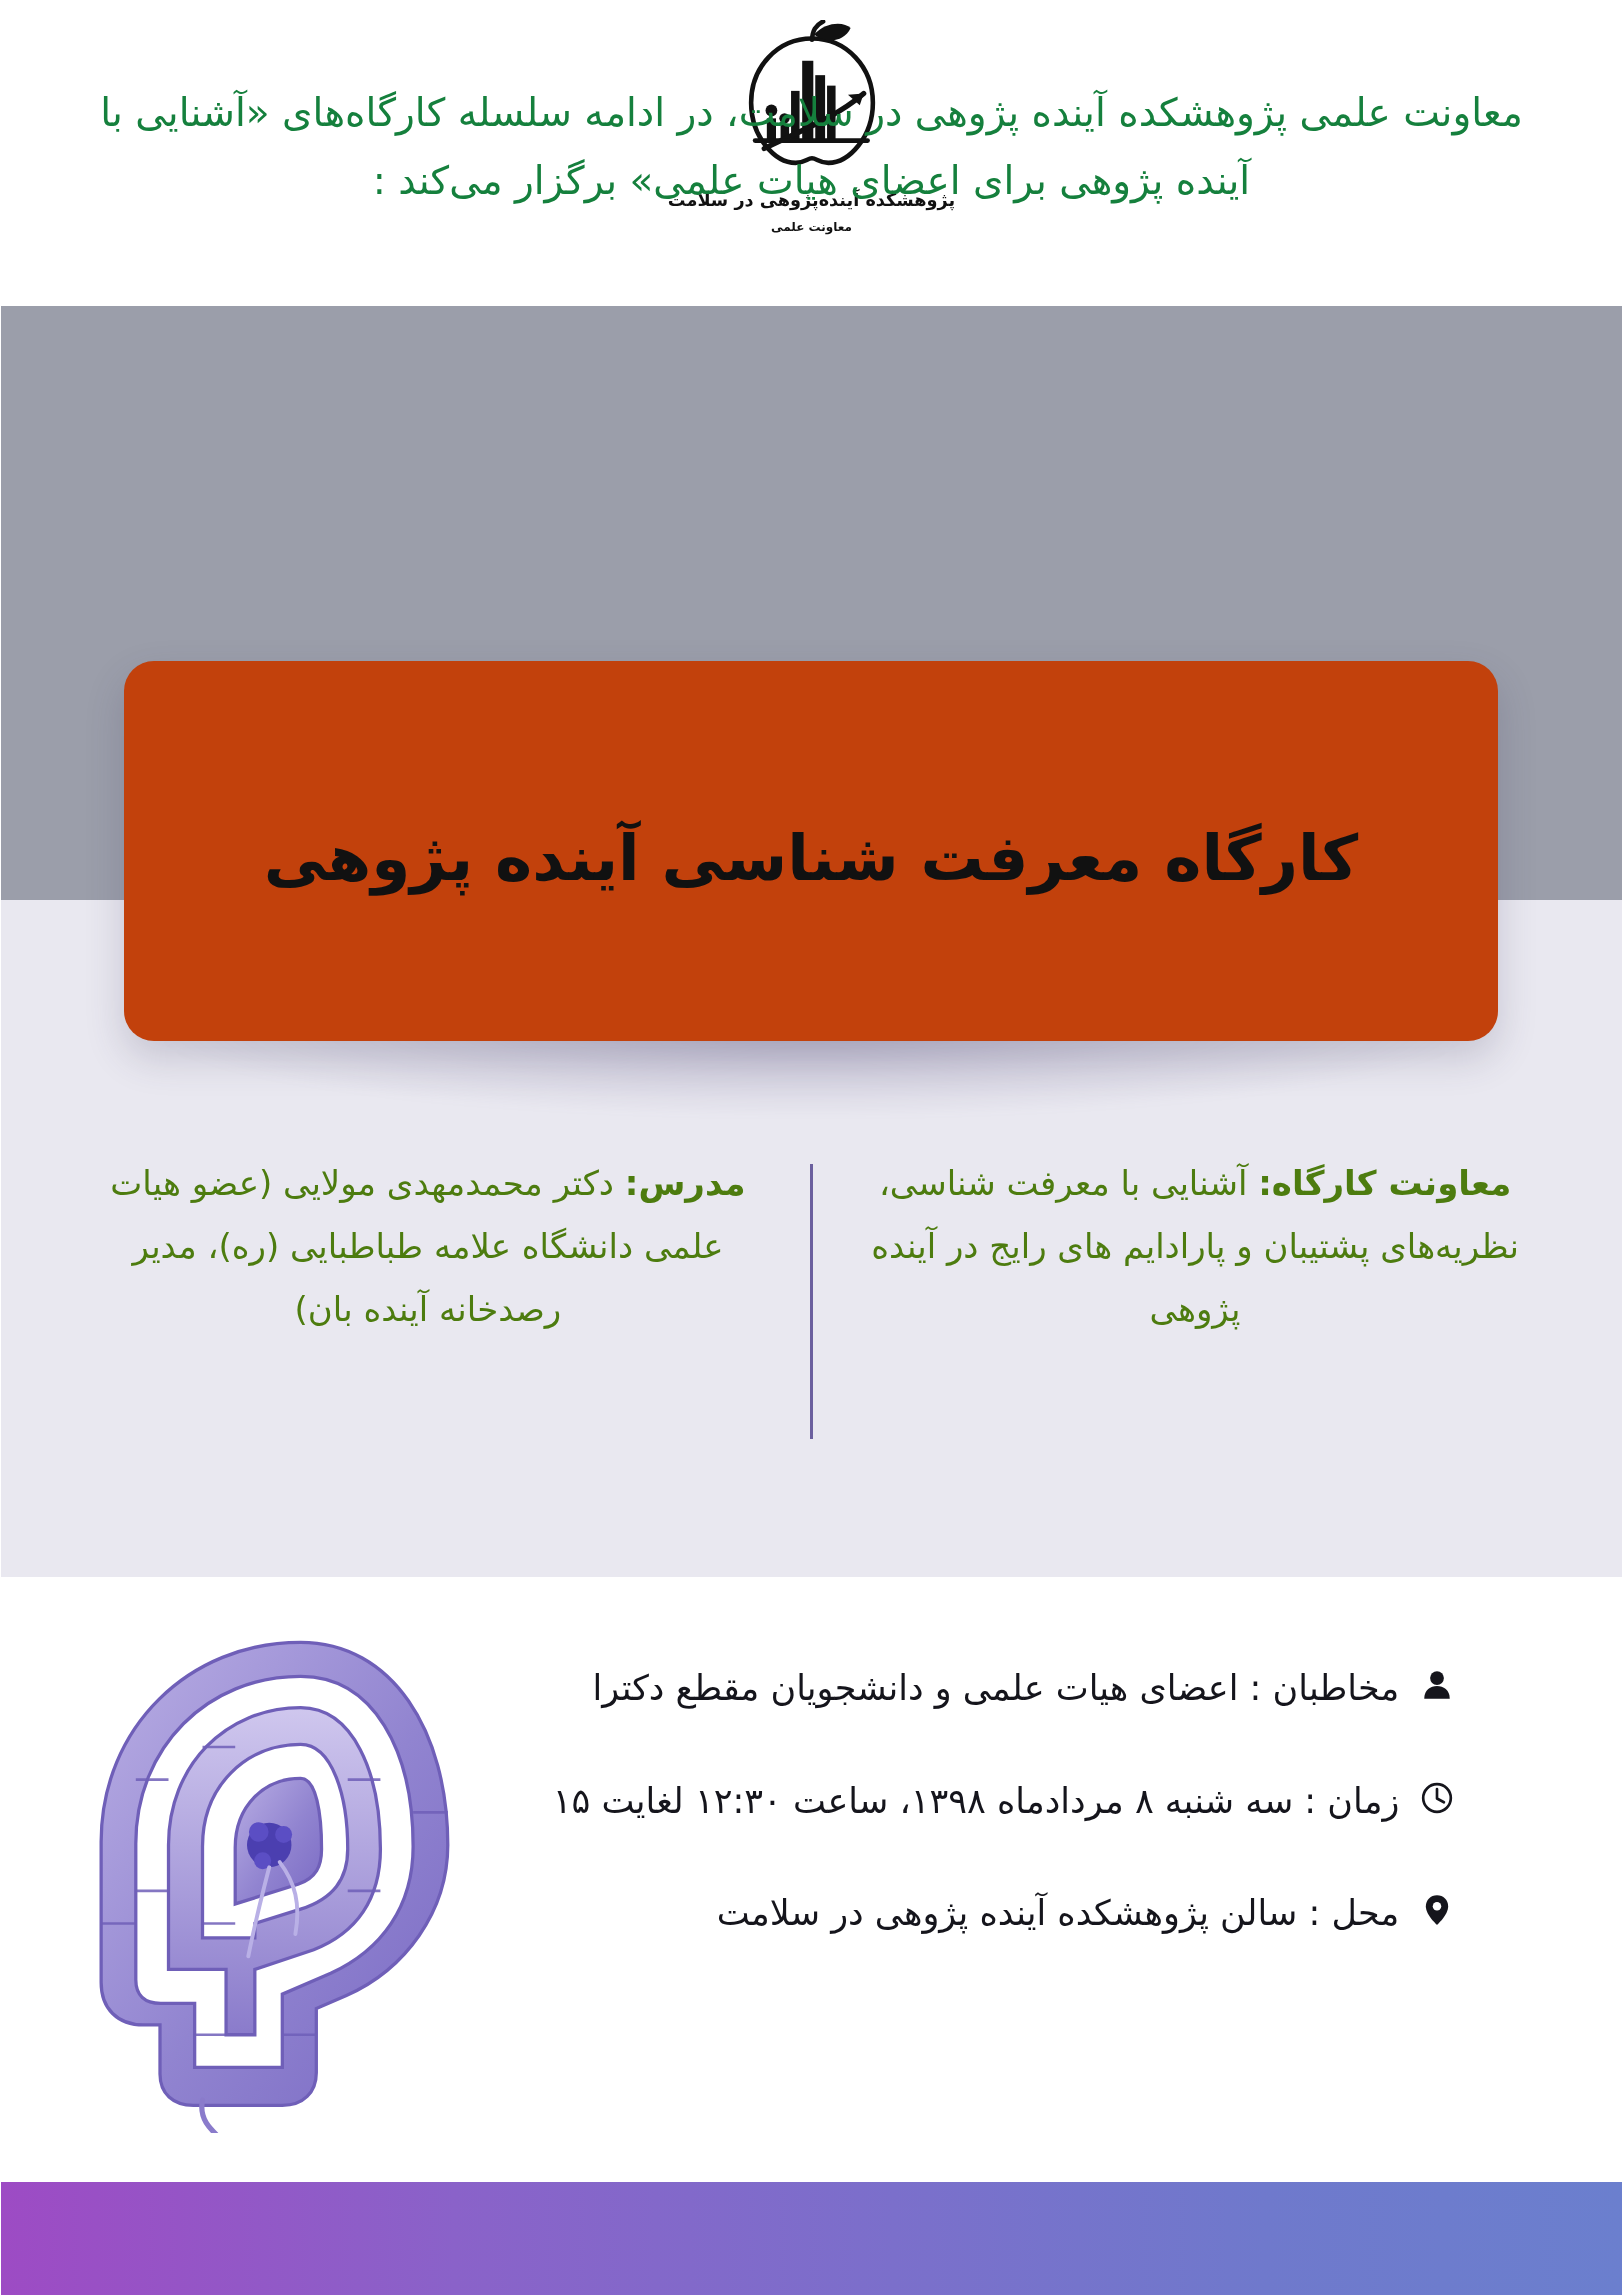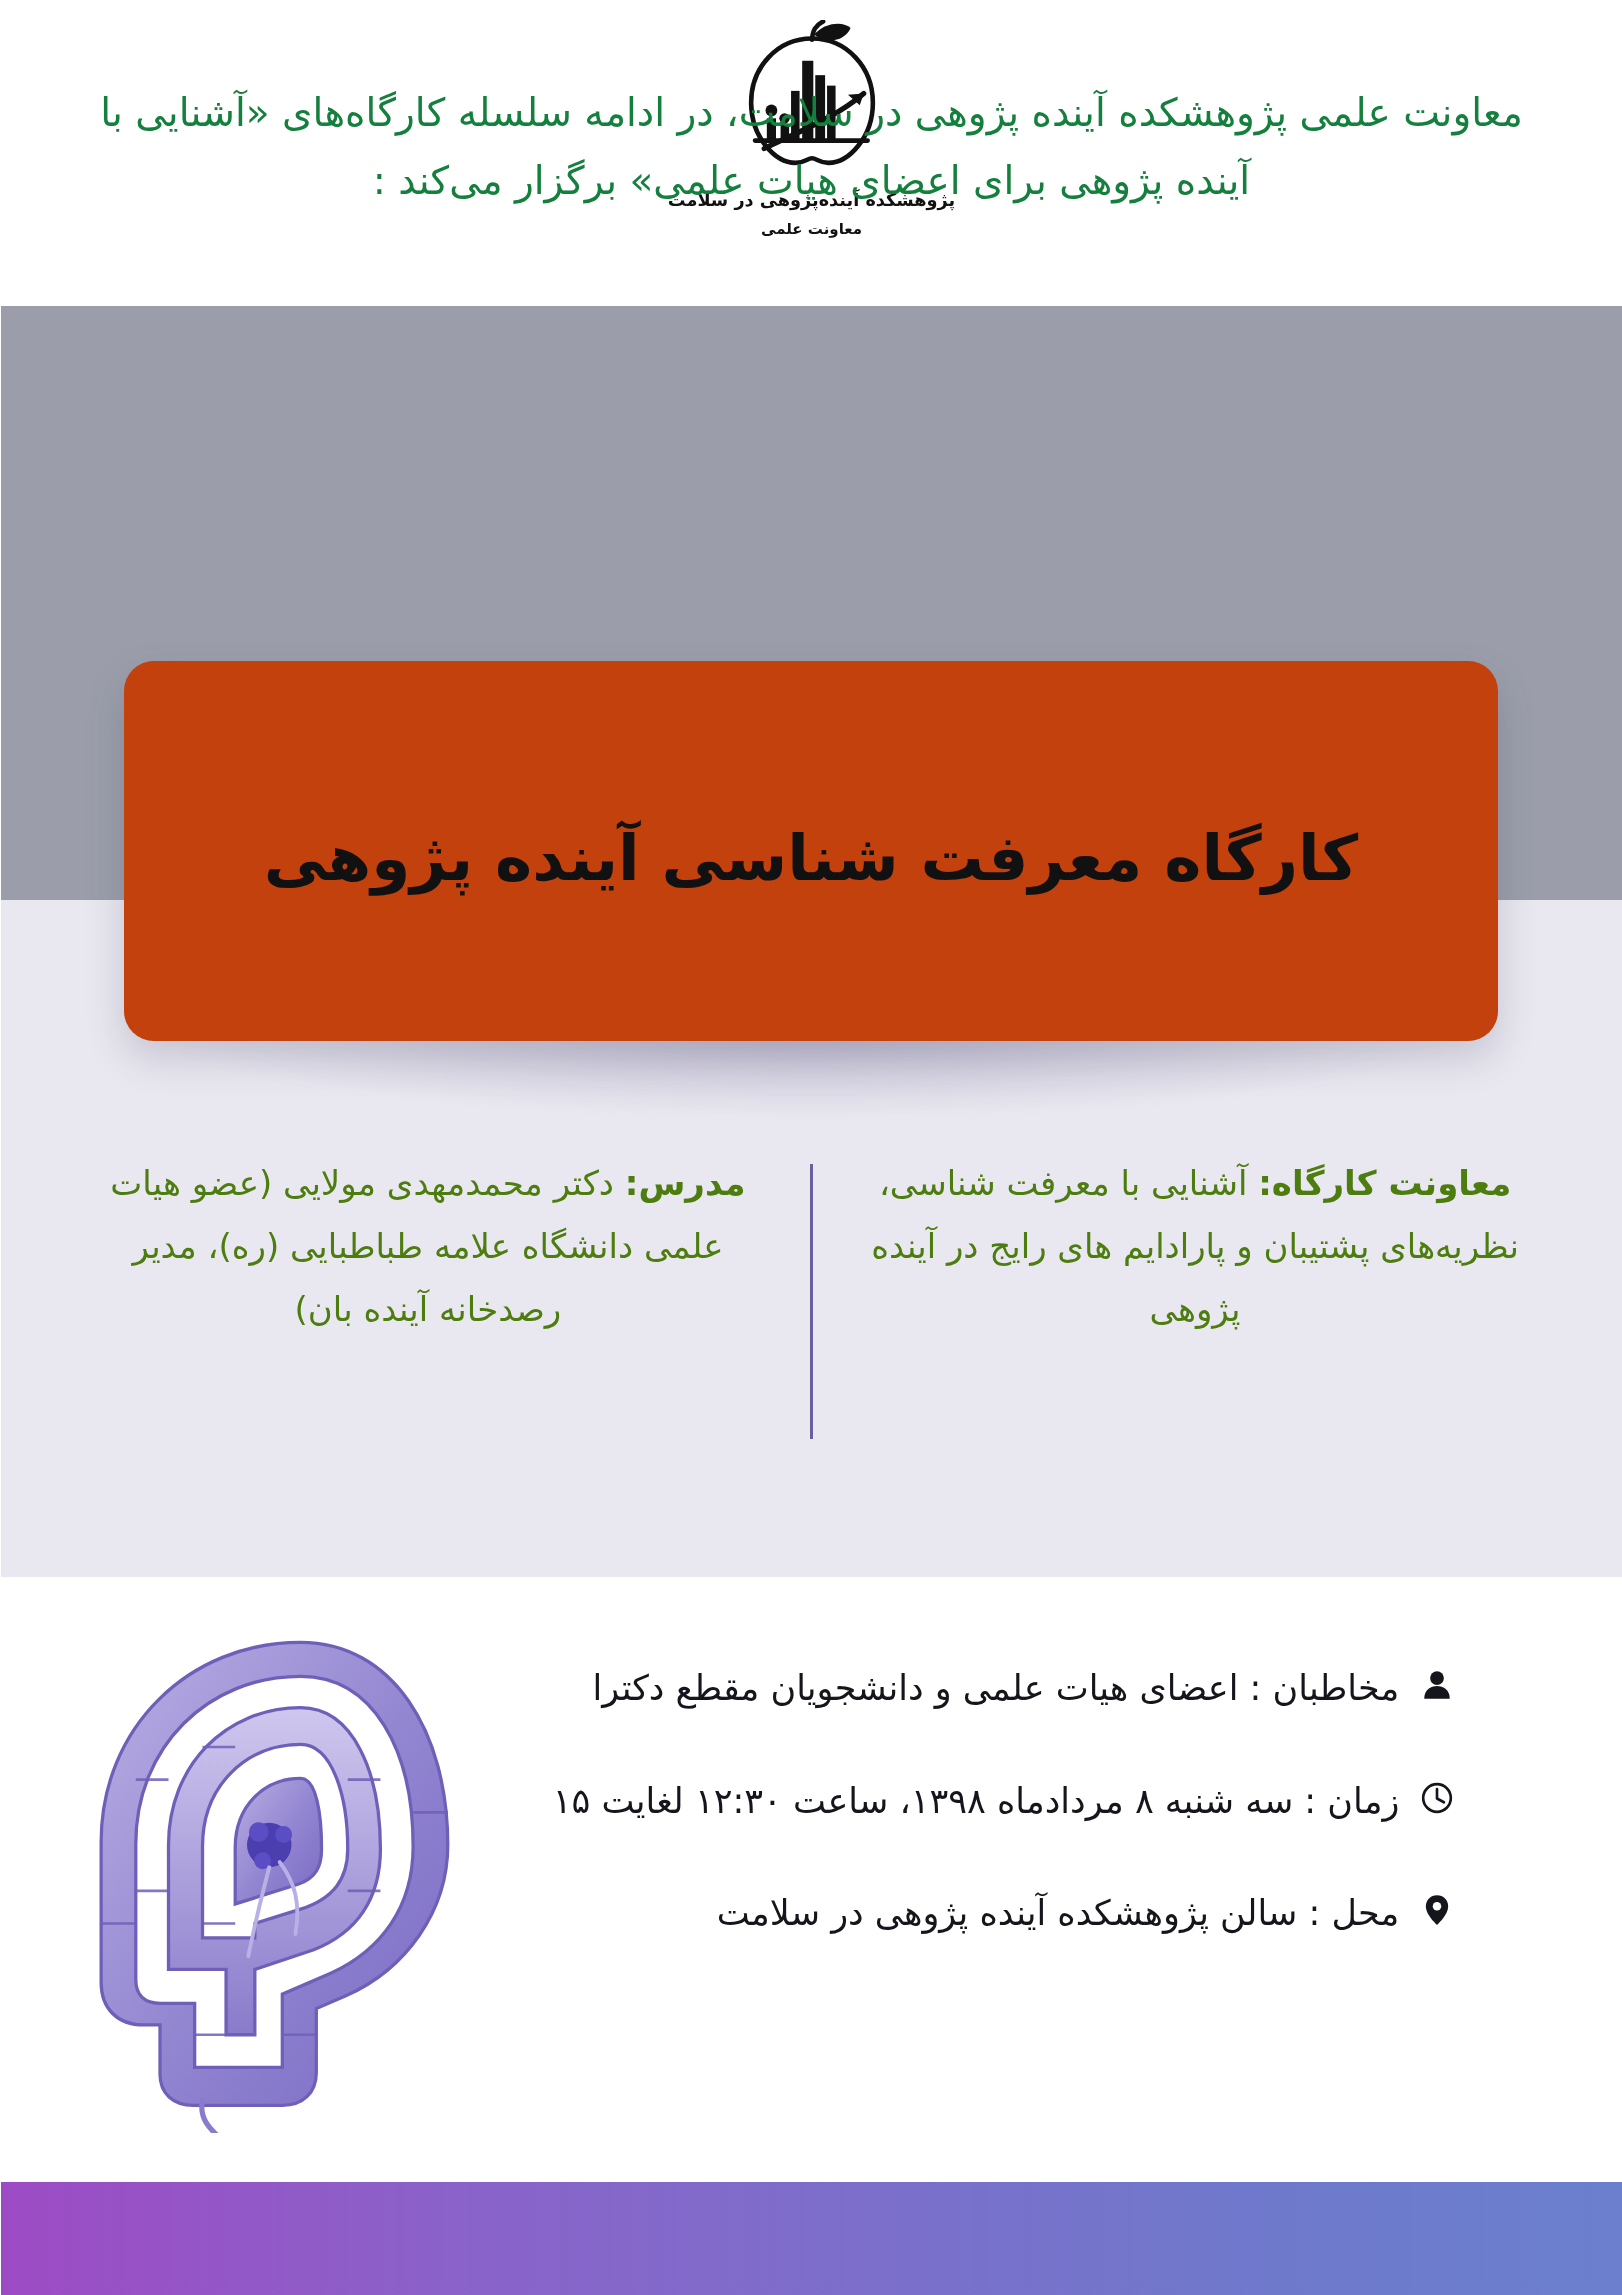--- a/index.html
+++ b/index.html
@@ -41,21 +41,21 @@
   .logo-caption {
     margin-top: 3.9px;
     font-size: 17.7px;
     color: #111;
     text-align: center;
     line-height: 1.55;
     font-weight: 600;
     letter-spacing: 0.7px;
   }
   .logo-caption .small {
-    font-size: 15px;
+    font-size: 12px;
     display: block;
     margin-top: 2.6px;
   }
 
   
   .intro-band {
     position: absolute;
     top: 306px; left: 0;
     width: 1623px;
     height: 594px;

